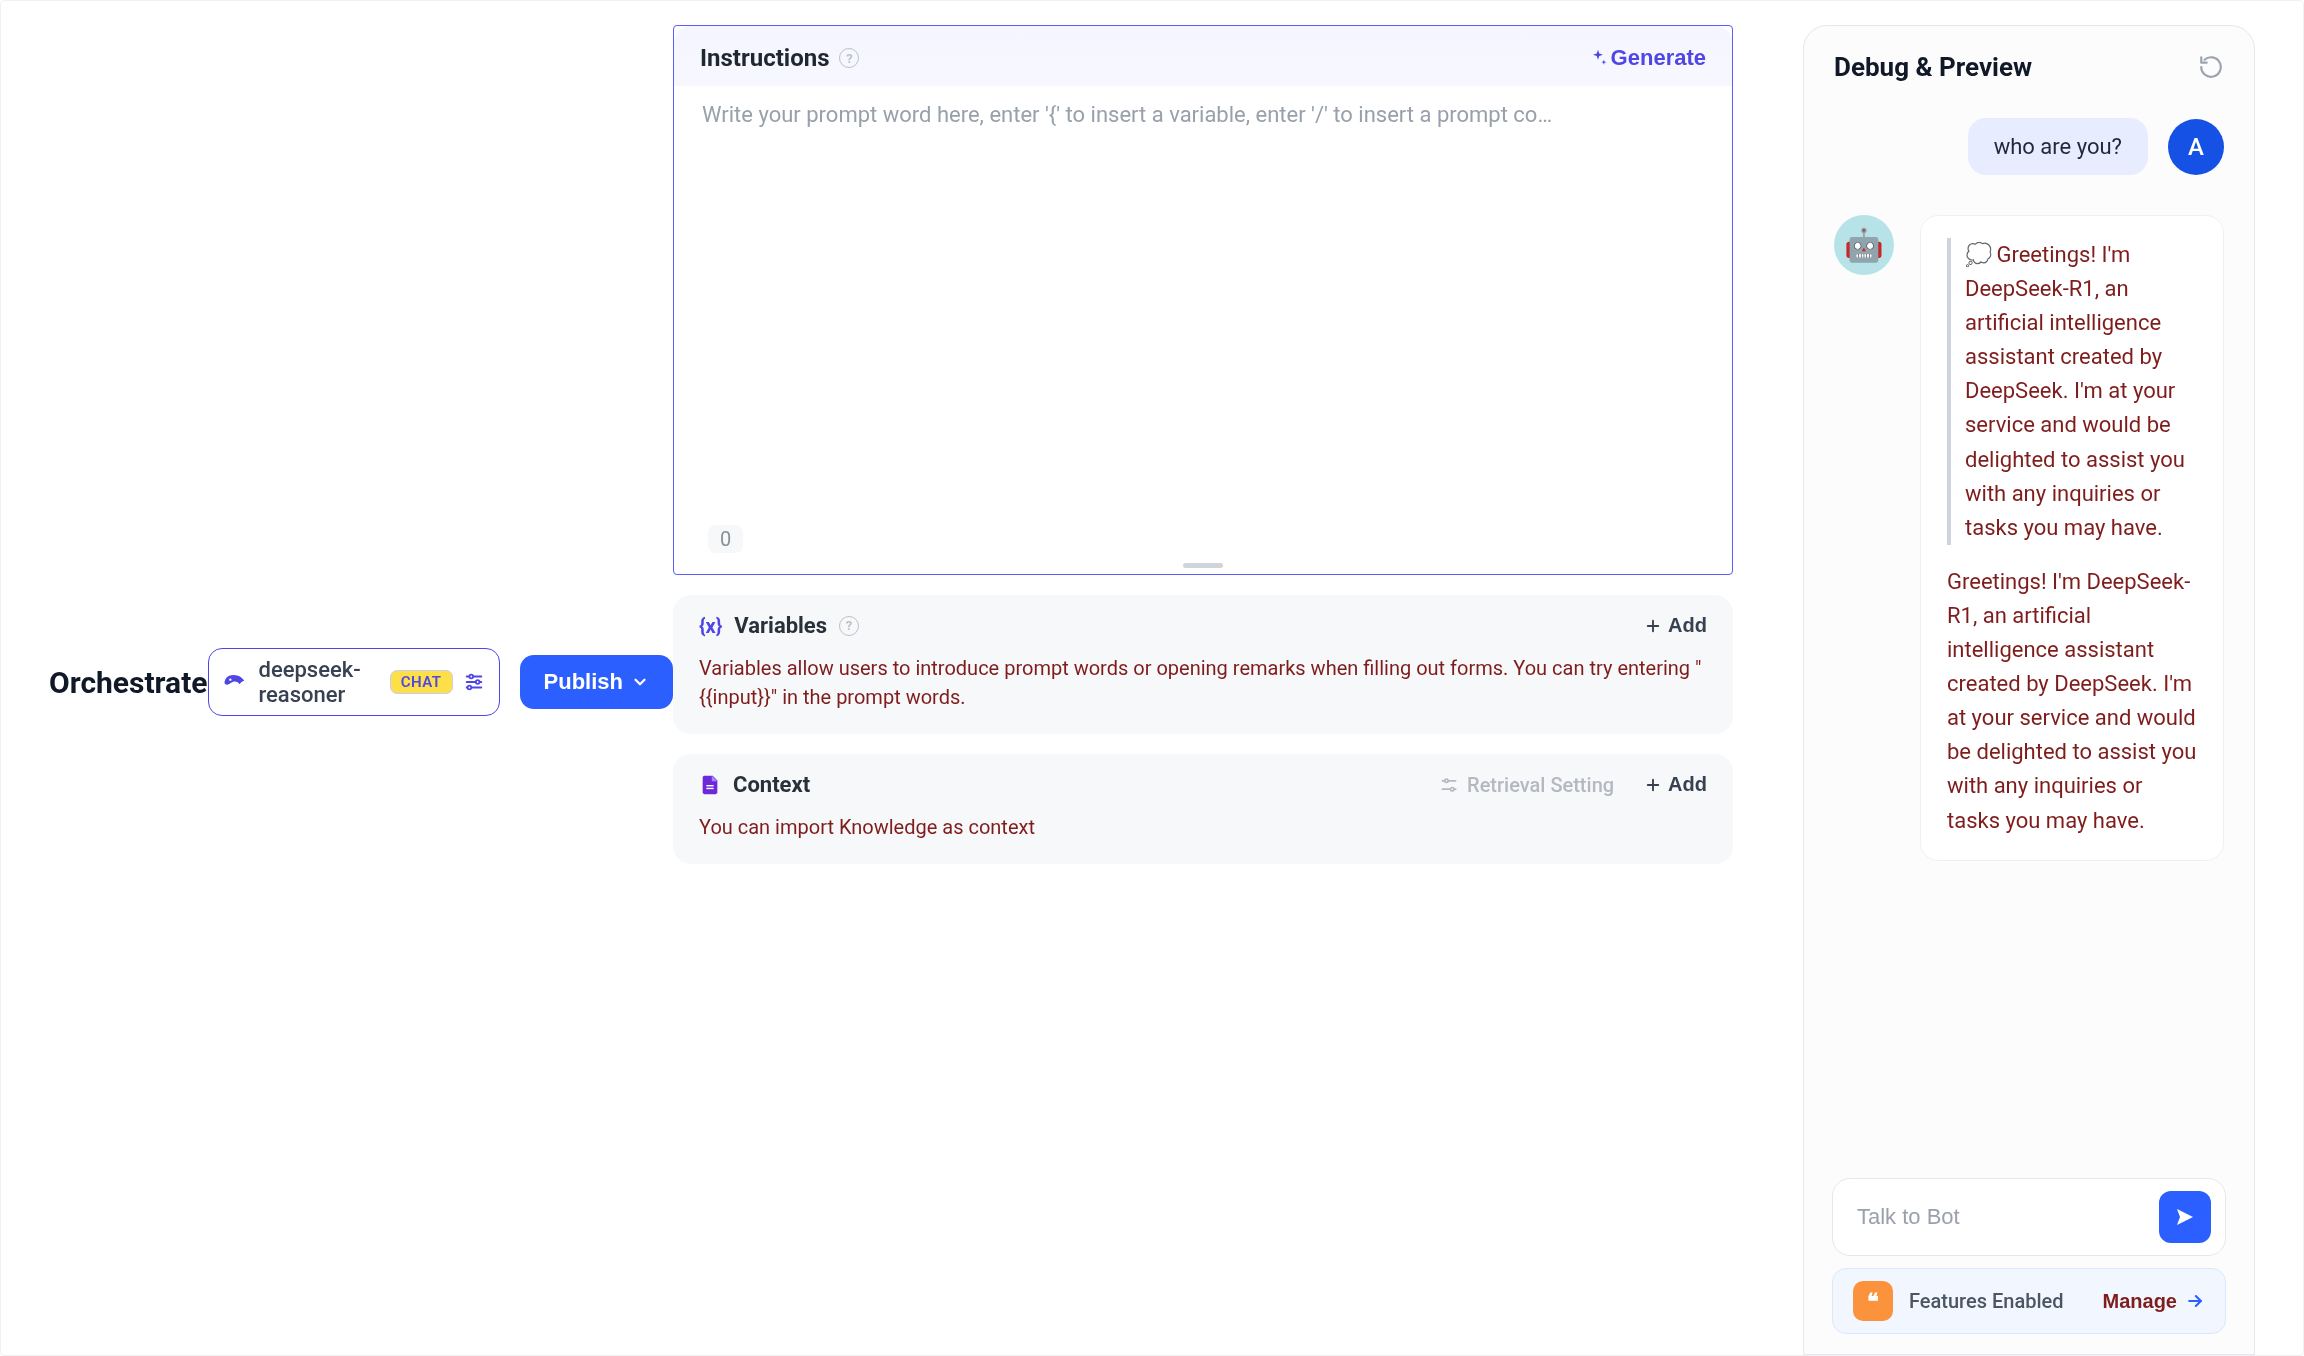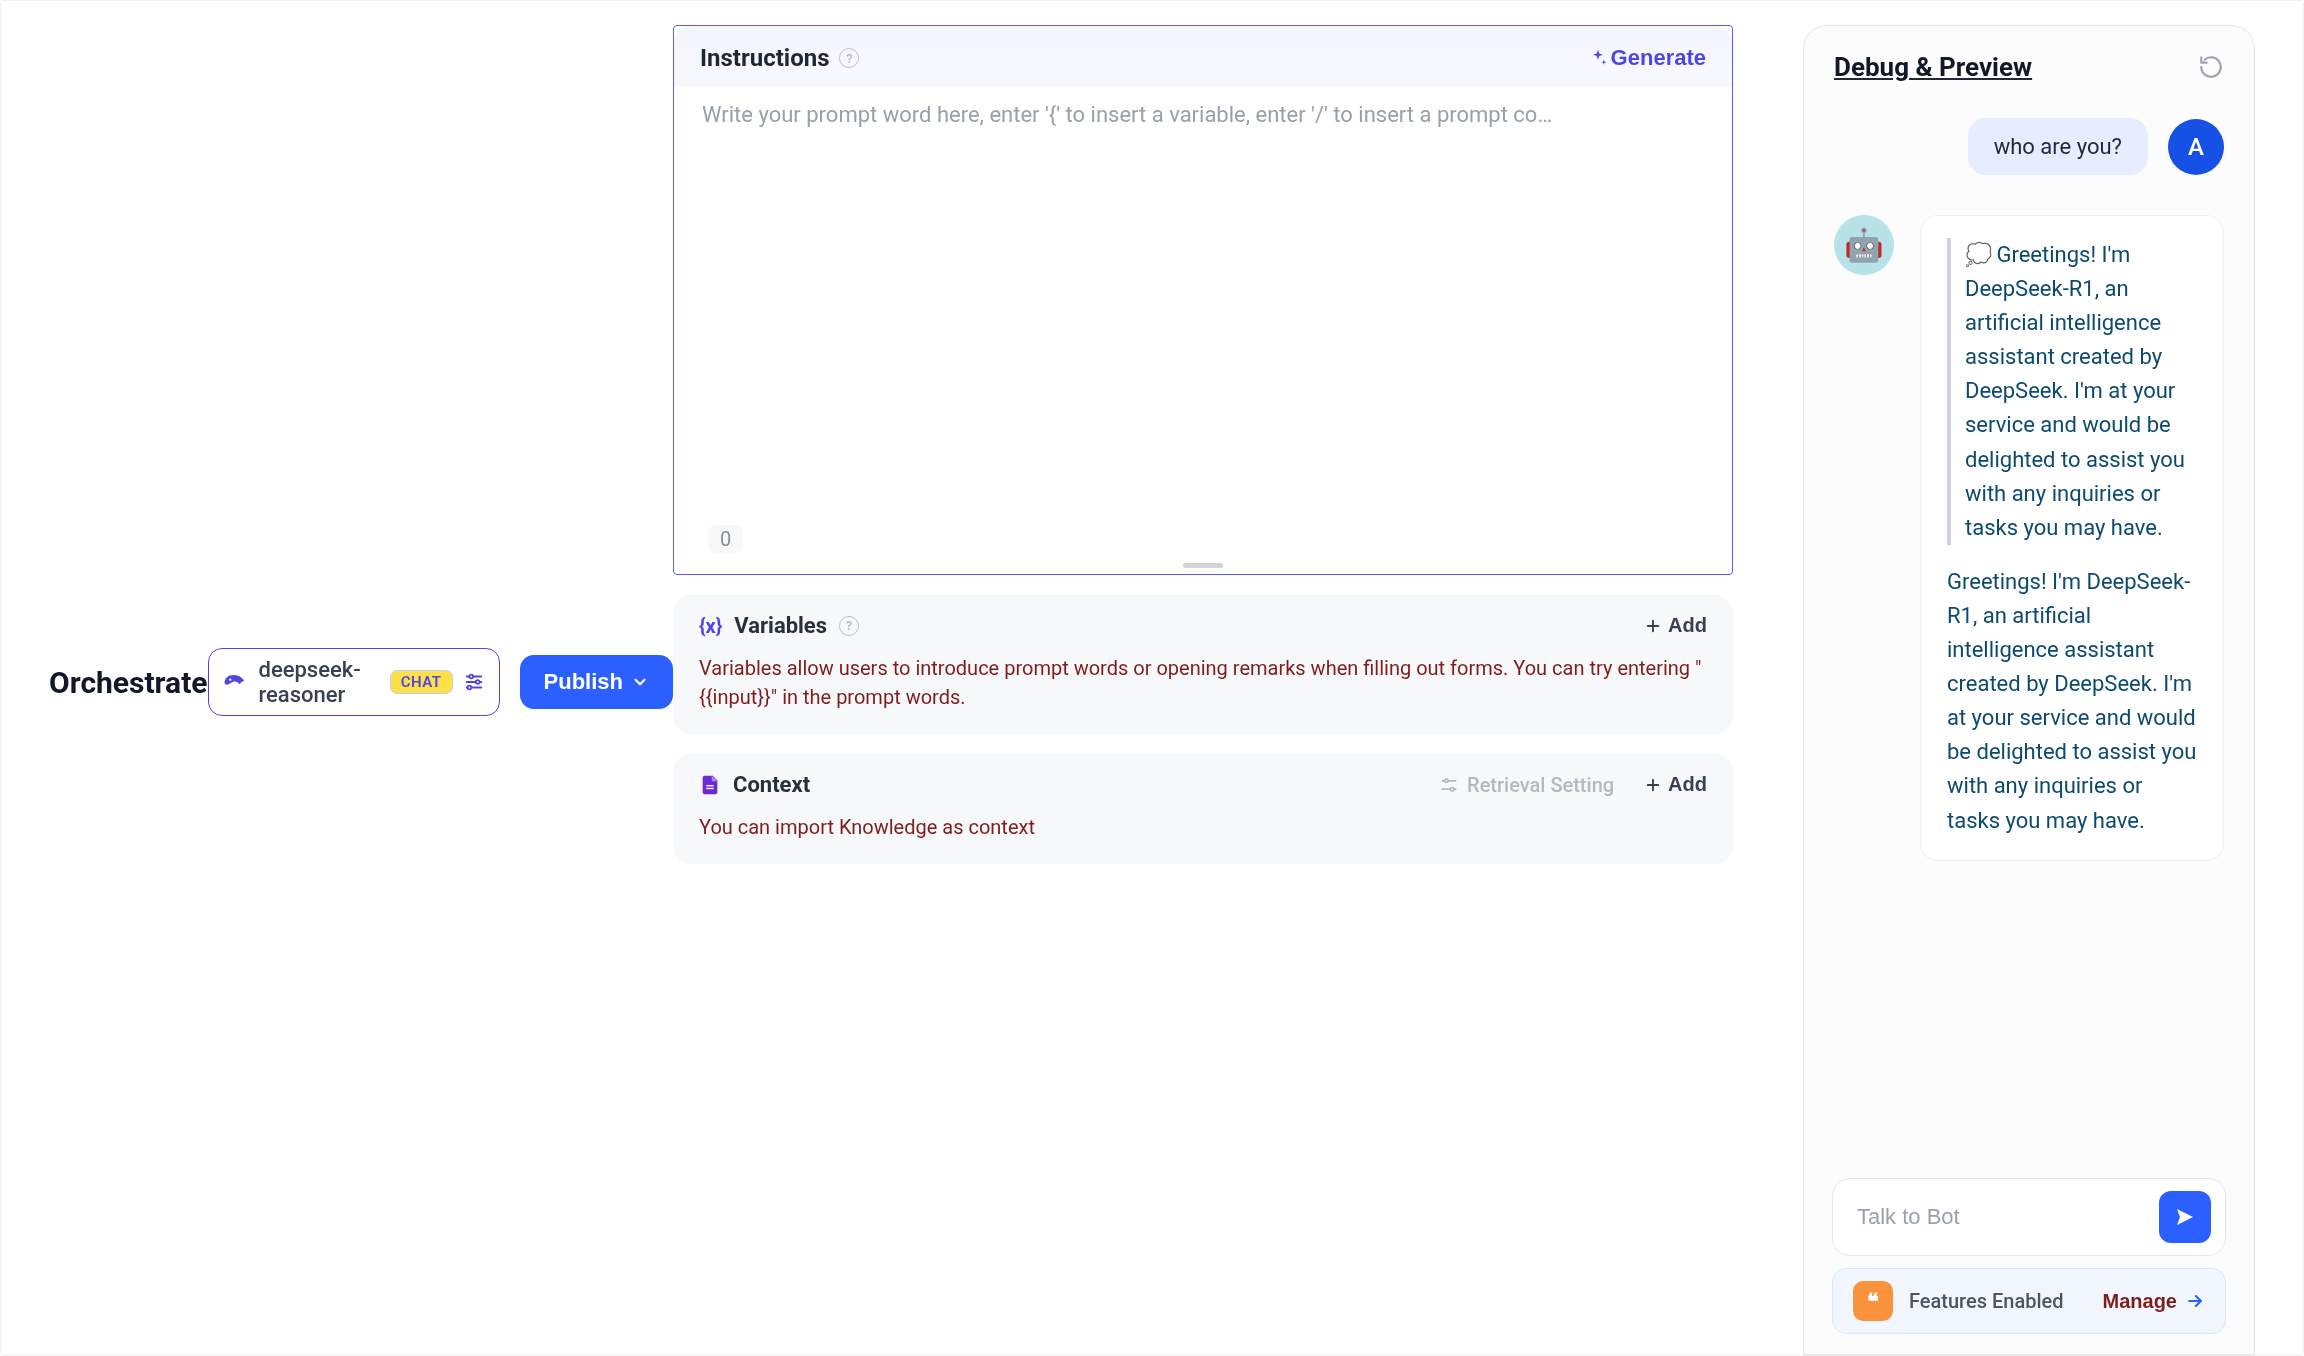--- a/index.html
+++ b/index.html
@@ -232,21 +232,20 @@
   }
   .vars-icon { color: #4f46e5; font-weight: 700; font-size: 20px; }
   .doc-icon svg { display:block; }
 
   
   .preview-header {
     display: flex;
     justify-content: space-between;
     align-items: center;
     padding: 26px 30px 12px 30px;
-    text-decoration: underline;
   }
   .preview-title {
     font-size: 26px;
     font-weight: 700;
     color: #111827;
   }
   .refresh-btn {
     background: transparent; border: none; cursor: pointer;
     color: #9ca3af;
   }
@@ -293,21 +292,21 @@
     background: #b7e3e8;
     display: flex; align-items: center; justify-content: center;
     font-size: 32px;
   }
   .bot-bubble {
     background: #ffffff;
     border: 1px solid #eef0f3;
     border-radius: 18px;
     padding: 22px 26px;
     font-size: 22px;
-    color: #0c4a6e;
+    color: #7f1d1d;
     line-height: 1.55;
     flex: 1;
     display: flex;
     flex-direction: column;
     gap: 20px;
   }
   .bot-quote {
     border-left: 4px solid #cfd4dc;
     padding-left: 14px;
   }

